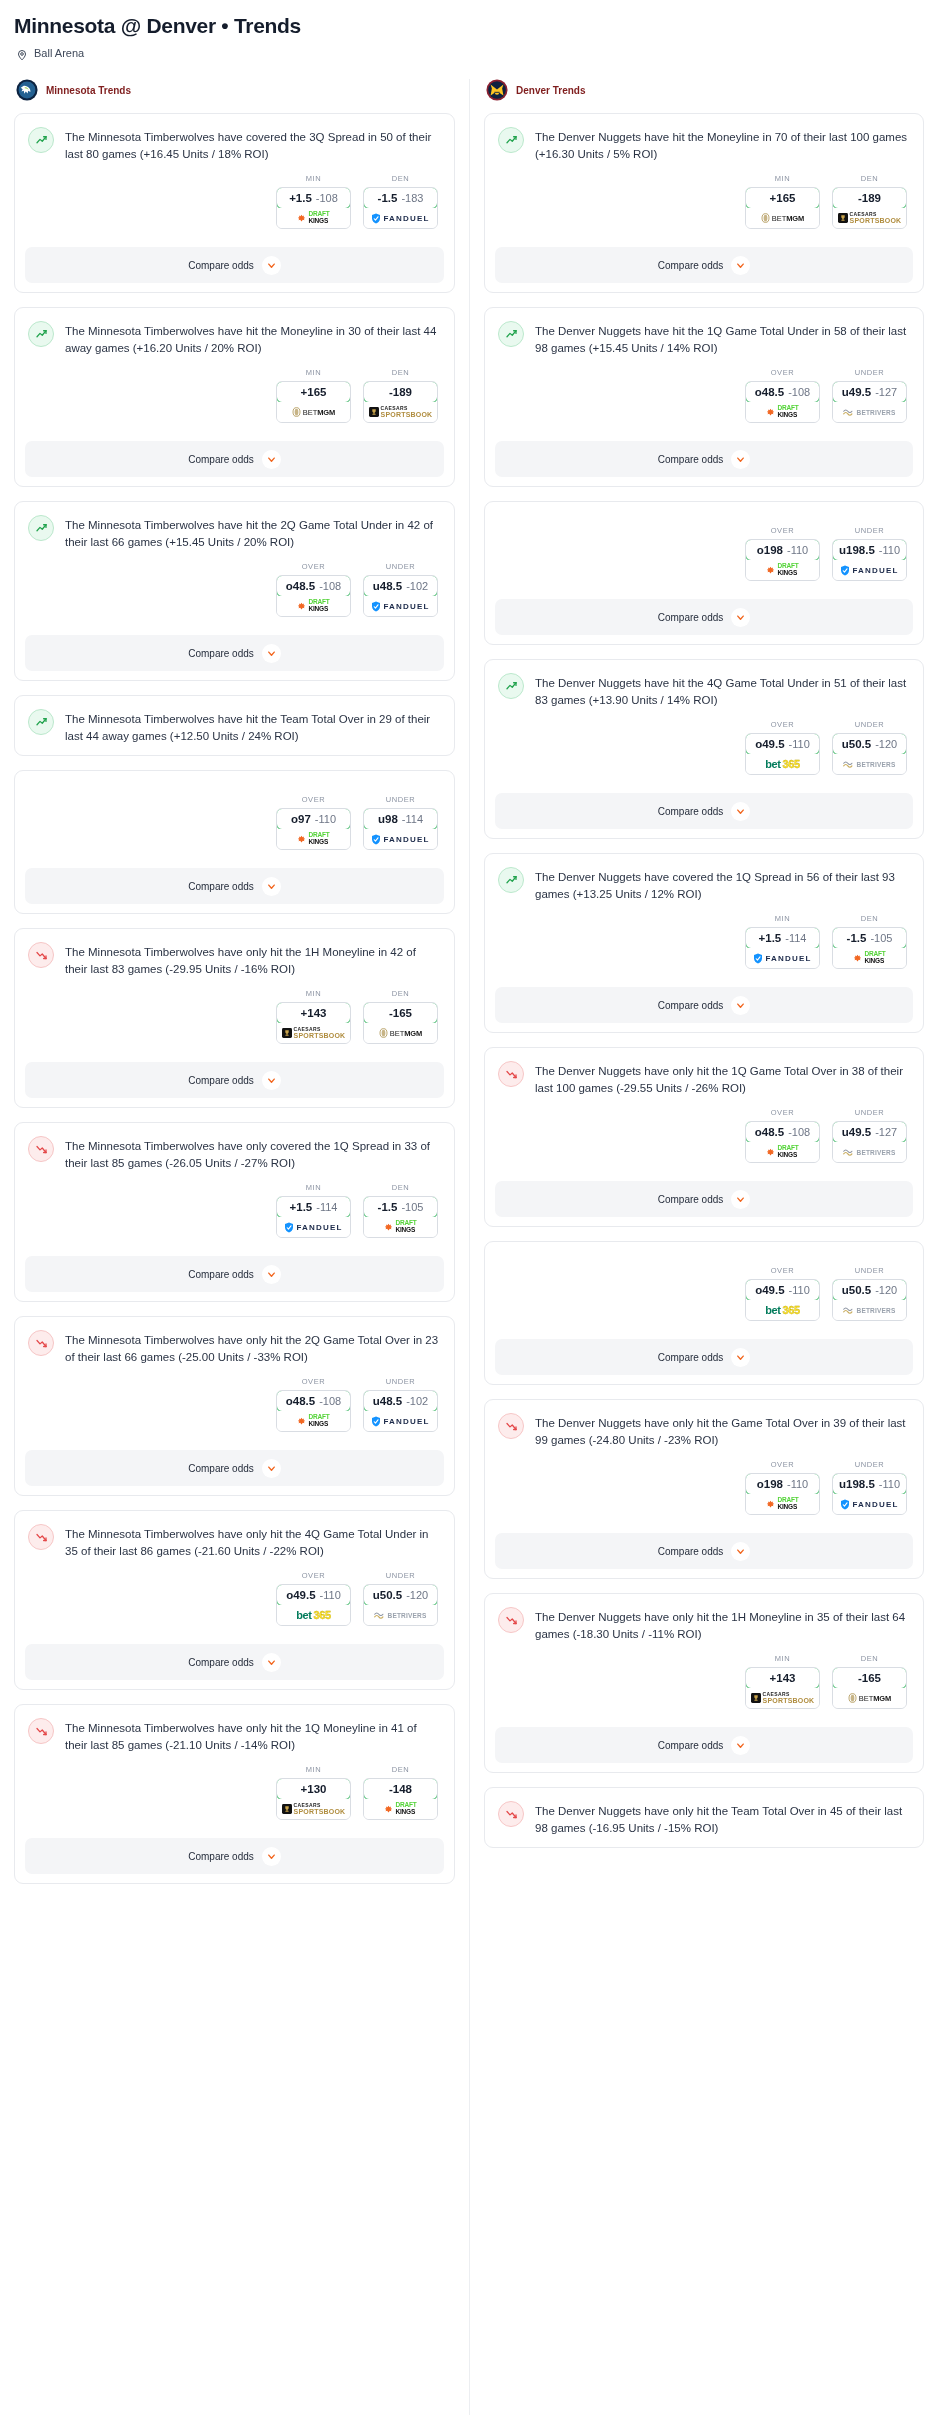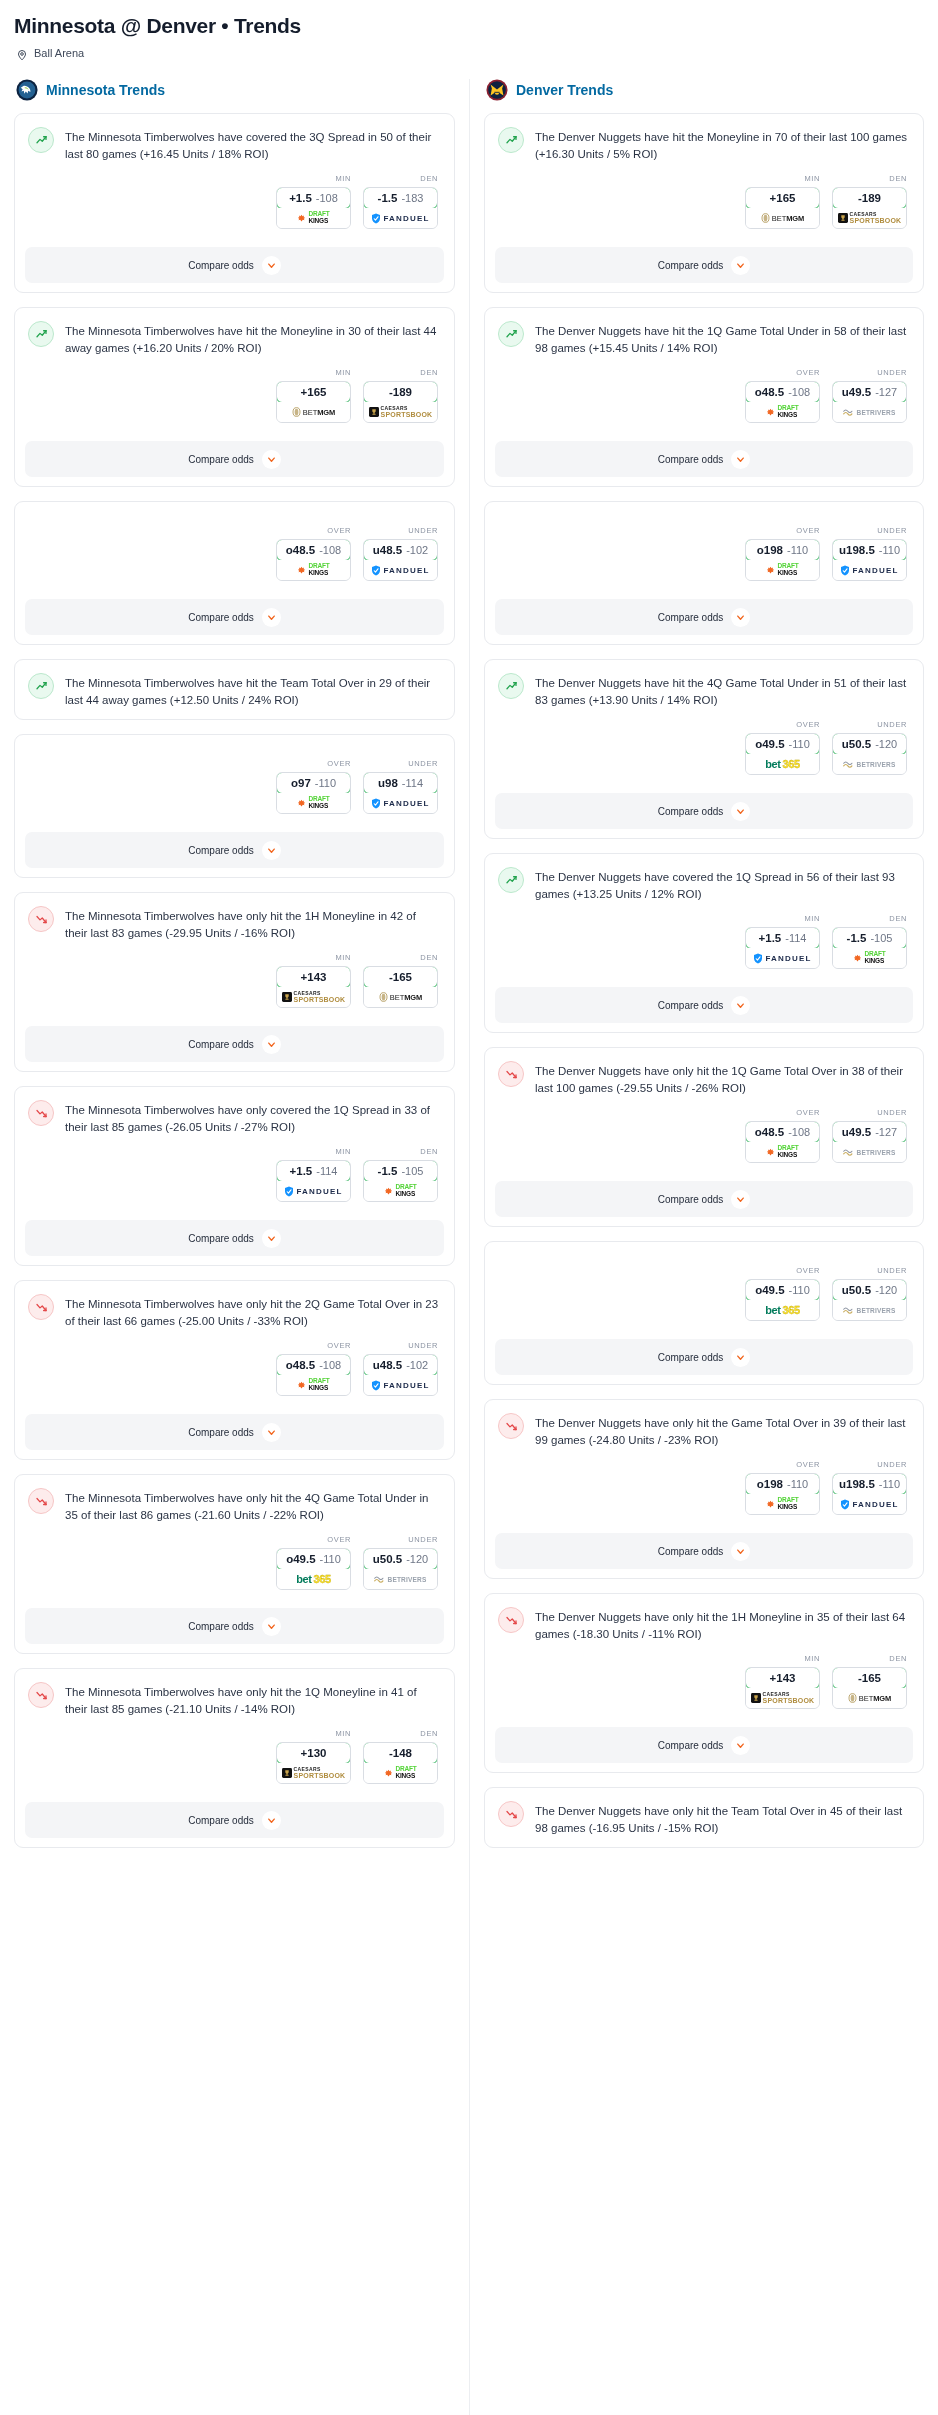--- a/index.html
+++ b/index.html
@@ -44,23 +44,23 @@
   .col.right { border-left: 1px solid #eceef1; min-height: 2340px; }
 
   .col-header {
     display: flex;
     align-items: center;
     gap: 8px;
     margin-bottom: 12px;
     padding-left: 2px;
   }
   .col-header-title {
-    font-size: 14px;
+    font-size: 10px;
     font-weight: bold;
-    color: #0369a1;
+    color: #7f1d1d;
   }
   .team-logo { width: 22px; height: 22px; flex: 0 0 22px; border-radius: 50%; display:block; }
 
   
   .trend-card {
     border: 1px solid #e8eaee;
     border-radius: 9px;
     background: #fff;
     margin-bottom: 14px;
     overflow: hidden;
@@ -84,21 +84,21 @@
   
   .odds-row {
     display: flex;
     justify-content: flex-end;
     gap: 12px;
     margin-top: 11px;
     padding-right: 2px;
   }
   .odds-cell { width: 75px; }
   .odds-label {
-    text-align: right;
+    text-align: center;
     font-size: 7.5px;
     letter-spacing: 0.6px;
     color: #8c94a3;
     margin-bottom: 4px;
   }
   .odds-box {
     border: 1px solid #d9dde3;
     border-radius: 6px;
     overflow: hidden;
     background: #fff;
@@ -304,20 +304,30 @@
           <span class="compare-label">Compare odds</span>
           <span class="chev-circle">
             <svg viewBox="0 0 16 16" width="11" height="11" fill="none" stroke="#f2661f" stroke-width="2" stroke-linecap="round" stroke-linejoin="round">
               <polyline points="4,6 8,10.5 12,6"></polyline>
             </svg>
           </span>
         </div>
       </div>
       <div class="trend-card">
         <div class="trend-body">
+          <div class="trend-top">
+            <span class="trend-icon up">
+              <svg viewBox="0 0 20 20" width="15" height="15" fill="none" stroke="#22a34e" stroke-width="1.7" stroke-linecap="round" stroke-linejoin="round">
+                <polyline points="4,13 8,8.5 11,11 16,5"></polyline>
+                <polyline points="16,5 16,8.5"></polyline>
+                <polyline points="16,5 12.8,5"></polyline>
+              </svg>
+            </span>
+            <span class="trend-text">The Minnesota Timberwolves have hit the 2Q Game Total Under in 42 of their last 66 games (+15.45 Units / 20% ROI)</span>
+          </div>
           <div class="odds-row">
             <div class="odds-cell">
               <div class="odds-label">OVER</div>
               <div class="odds-box">
                 <div class="odds-price">
                   <span class="line">o48.5</span>
                   <span class="juice">-108</span>
                 </div>
                 <div class="odds-book">
                   <span class="book book-dk">

